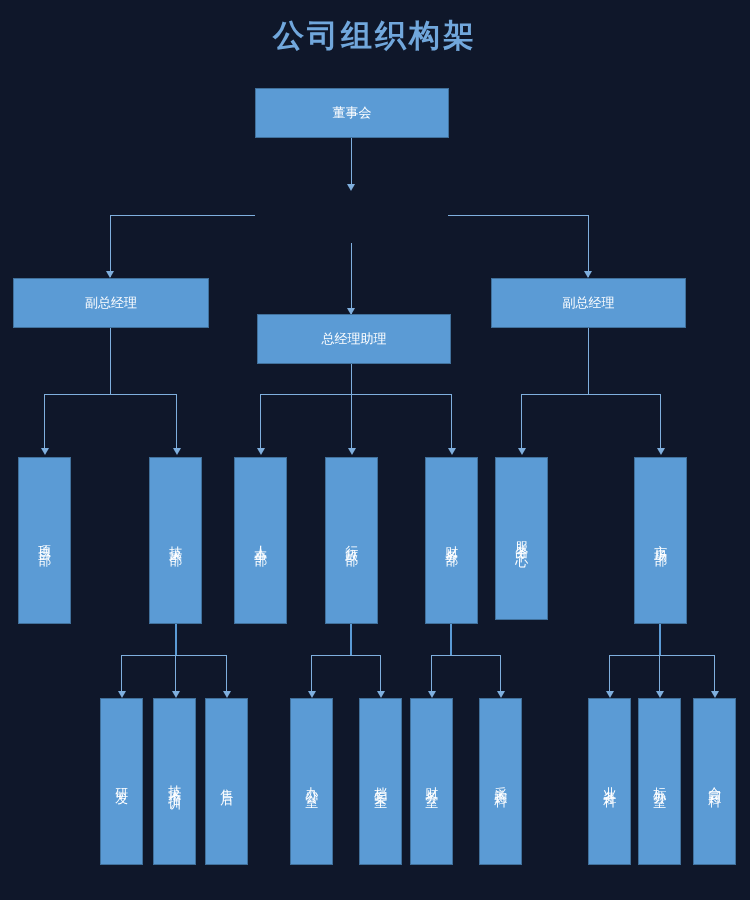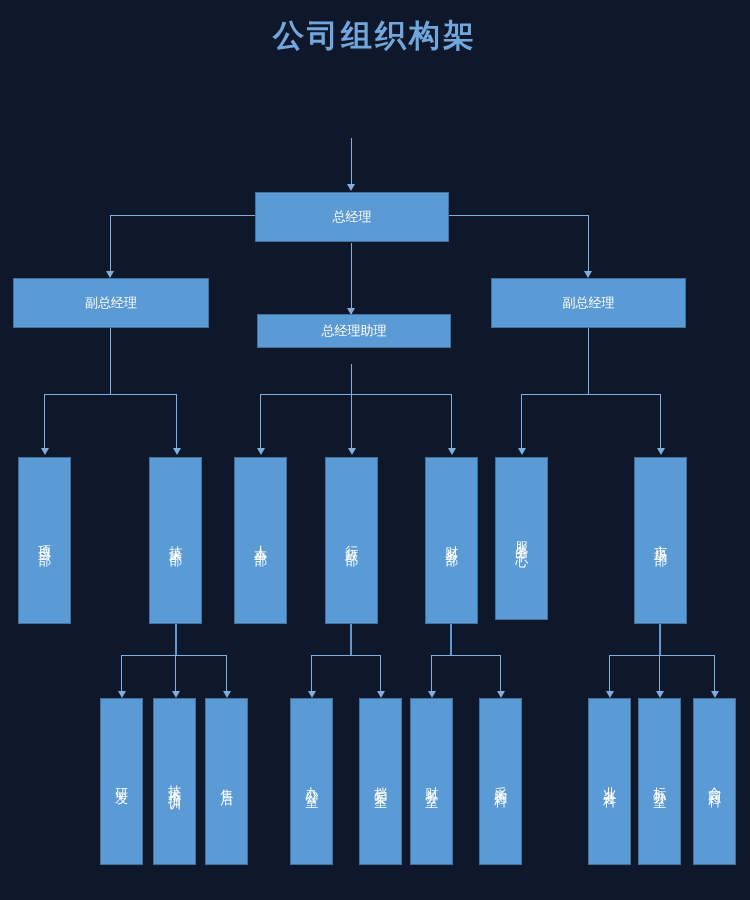--- a/index.html
+++ b/index.html
@@ -143,30 +143,30 @@
 
   <div class="conn thick-v" style="left:659px; top:620px; height:35px;"></div>
   <div class="conn h" style="left:609px; top:655px; width:105px;"></div>
   <div class="conn v" style="left:609px; top:655px; height:40px;"></div>
   <div class="conn v" style="left:659px; top:655px; height:40px;"></div>
   <div class="conn v" style="left:714px; top:655px; height:40px;"></div>
   <div class="arrow" style="left:606px; top:691px;"></div>
   <div class="arrow" style="left:656px; top:691px;"></div>
   <div class="arrow" style="left:711px; top:691px;"></div>
 
-
-  <div class="node" style="left:255px; top:192px; width:194px; height:50px;">
-    <span>总经理</span>
-  </div>
+  <div class="node" style="left:255px; top:88px; width:194px; height:50px;">
+    <span>董事会</span>
+  </div>
+
 
   <div class="node" style="left:13px; top:278px; width:196px; height:50px;">
     <span>副总经理</span>
   </div>
 
-  <div class="node" style="left:257px; top:314px; width:194px; height:34px;">
+  <div class="node" style="left:257px; top:314px; width:194px; height:50px;">
     <span>总经理助理</span>
   </div>
 
   <div class="node" style="left:491px; top:278px; width:195px; height:50px;">
     <span>副总经理</span>
   </div>
 
   <div class="node vertical" style="left:18px; top:457px; width:53px; height:167px;">
     <span>项目部</span>
   </div>

